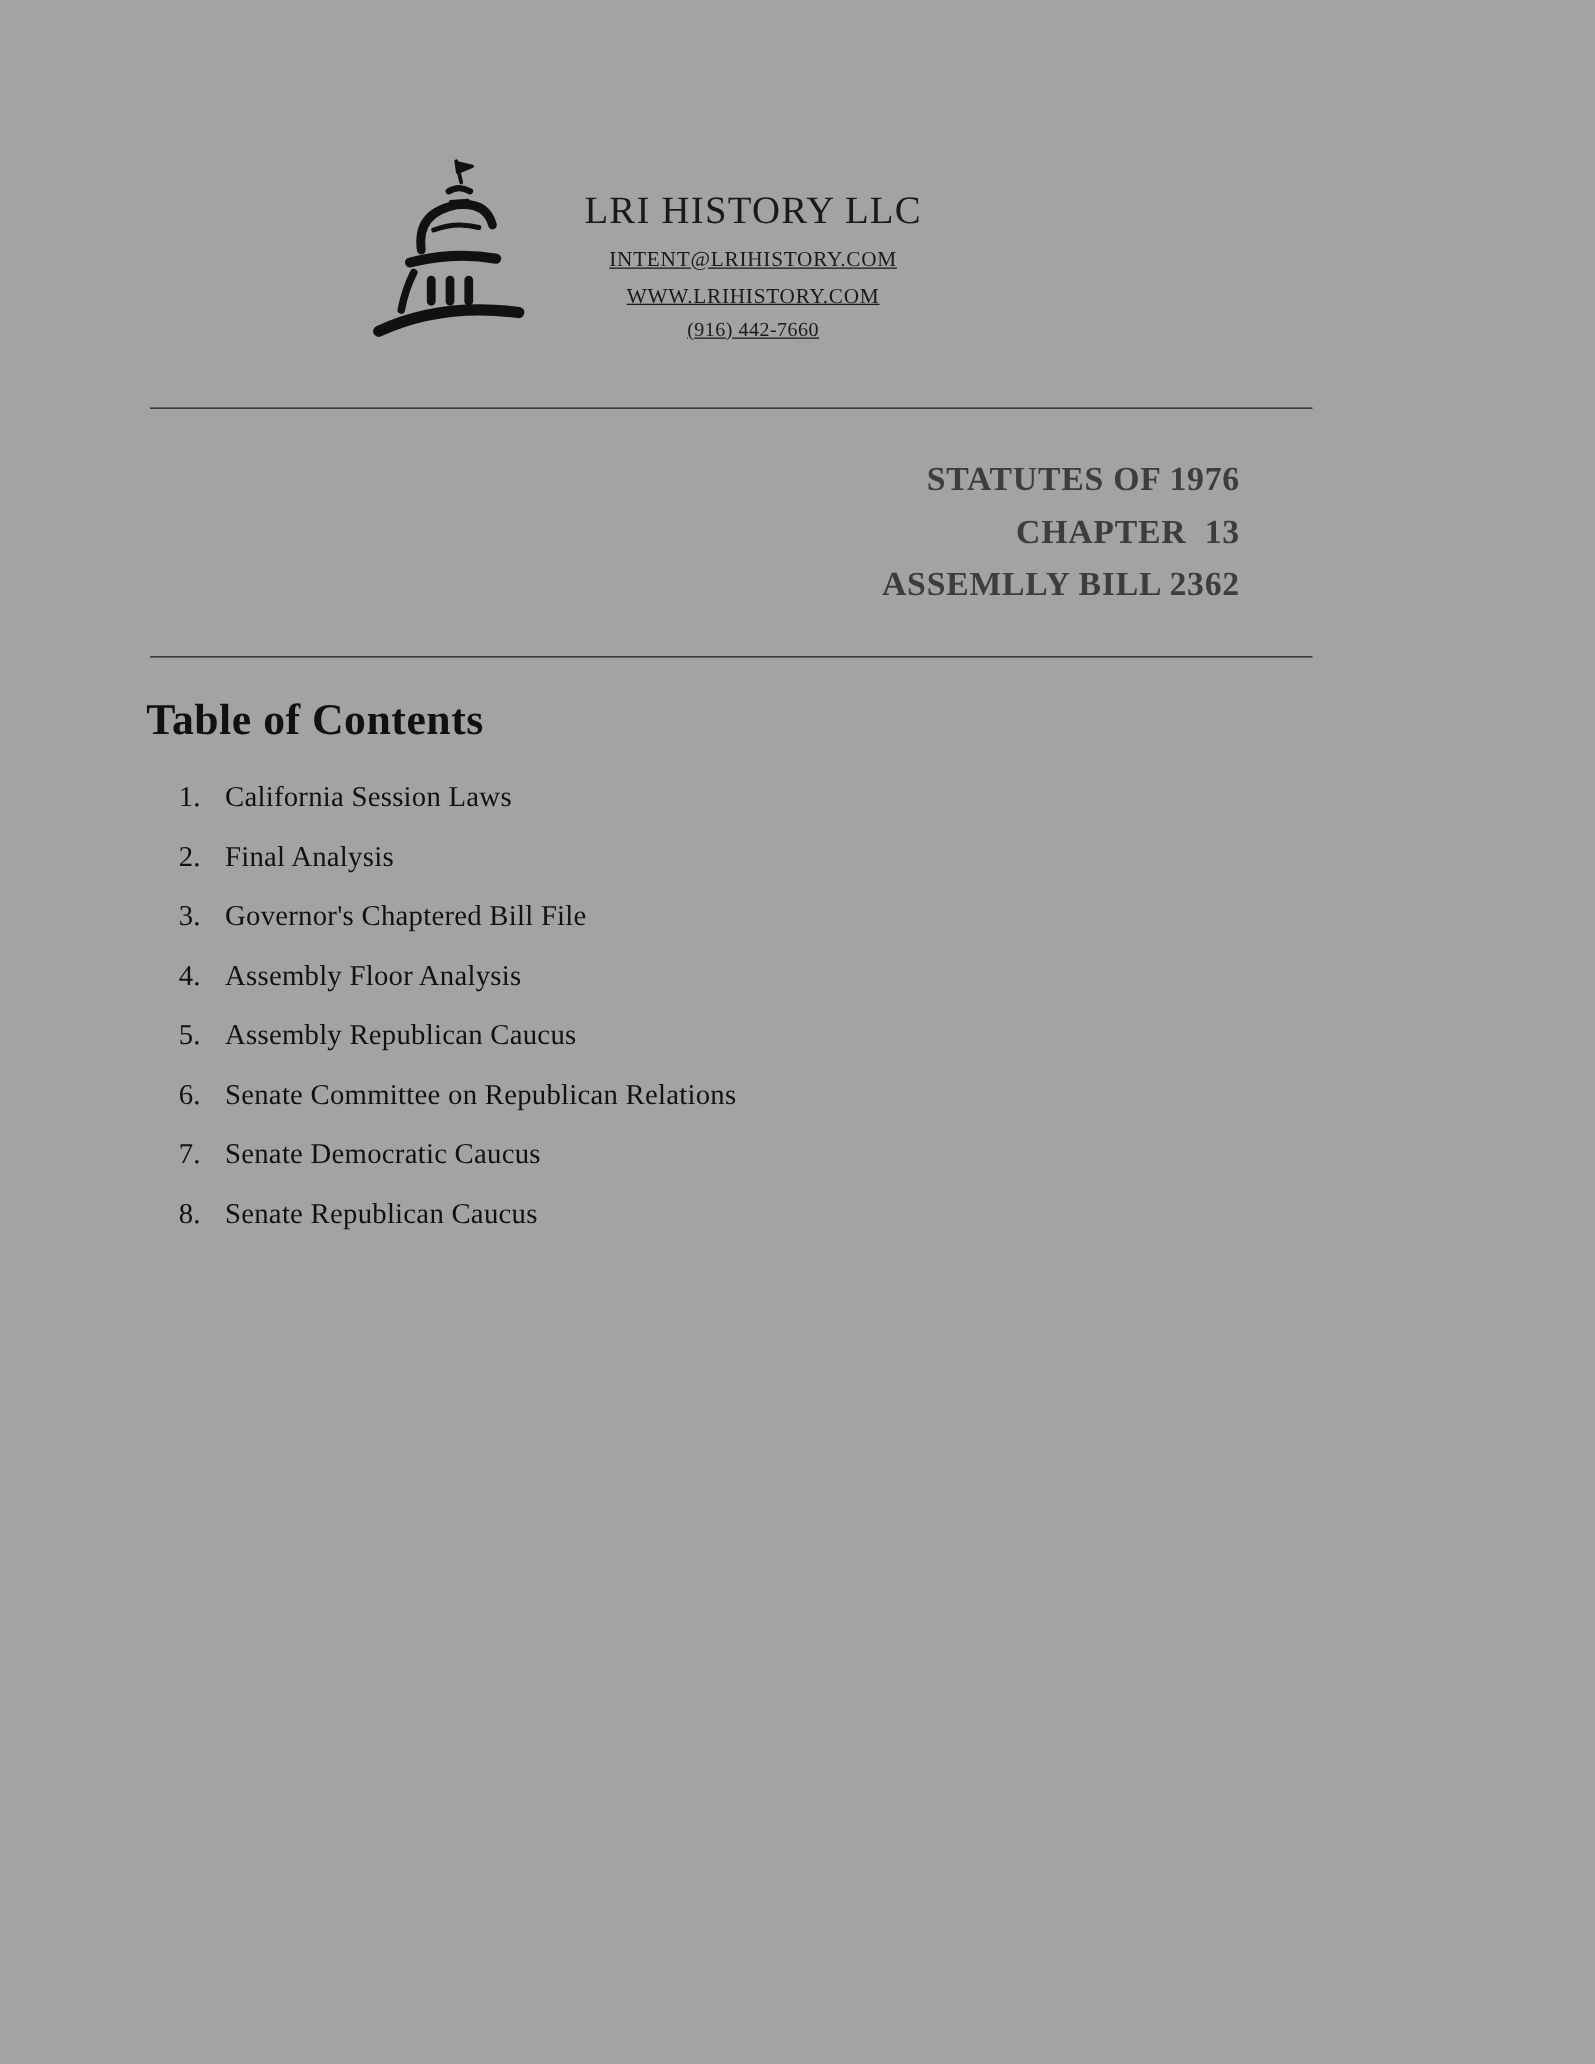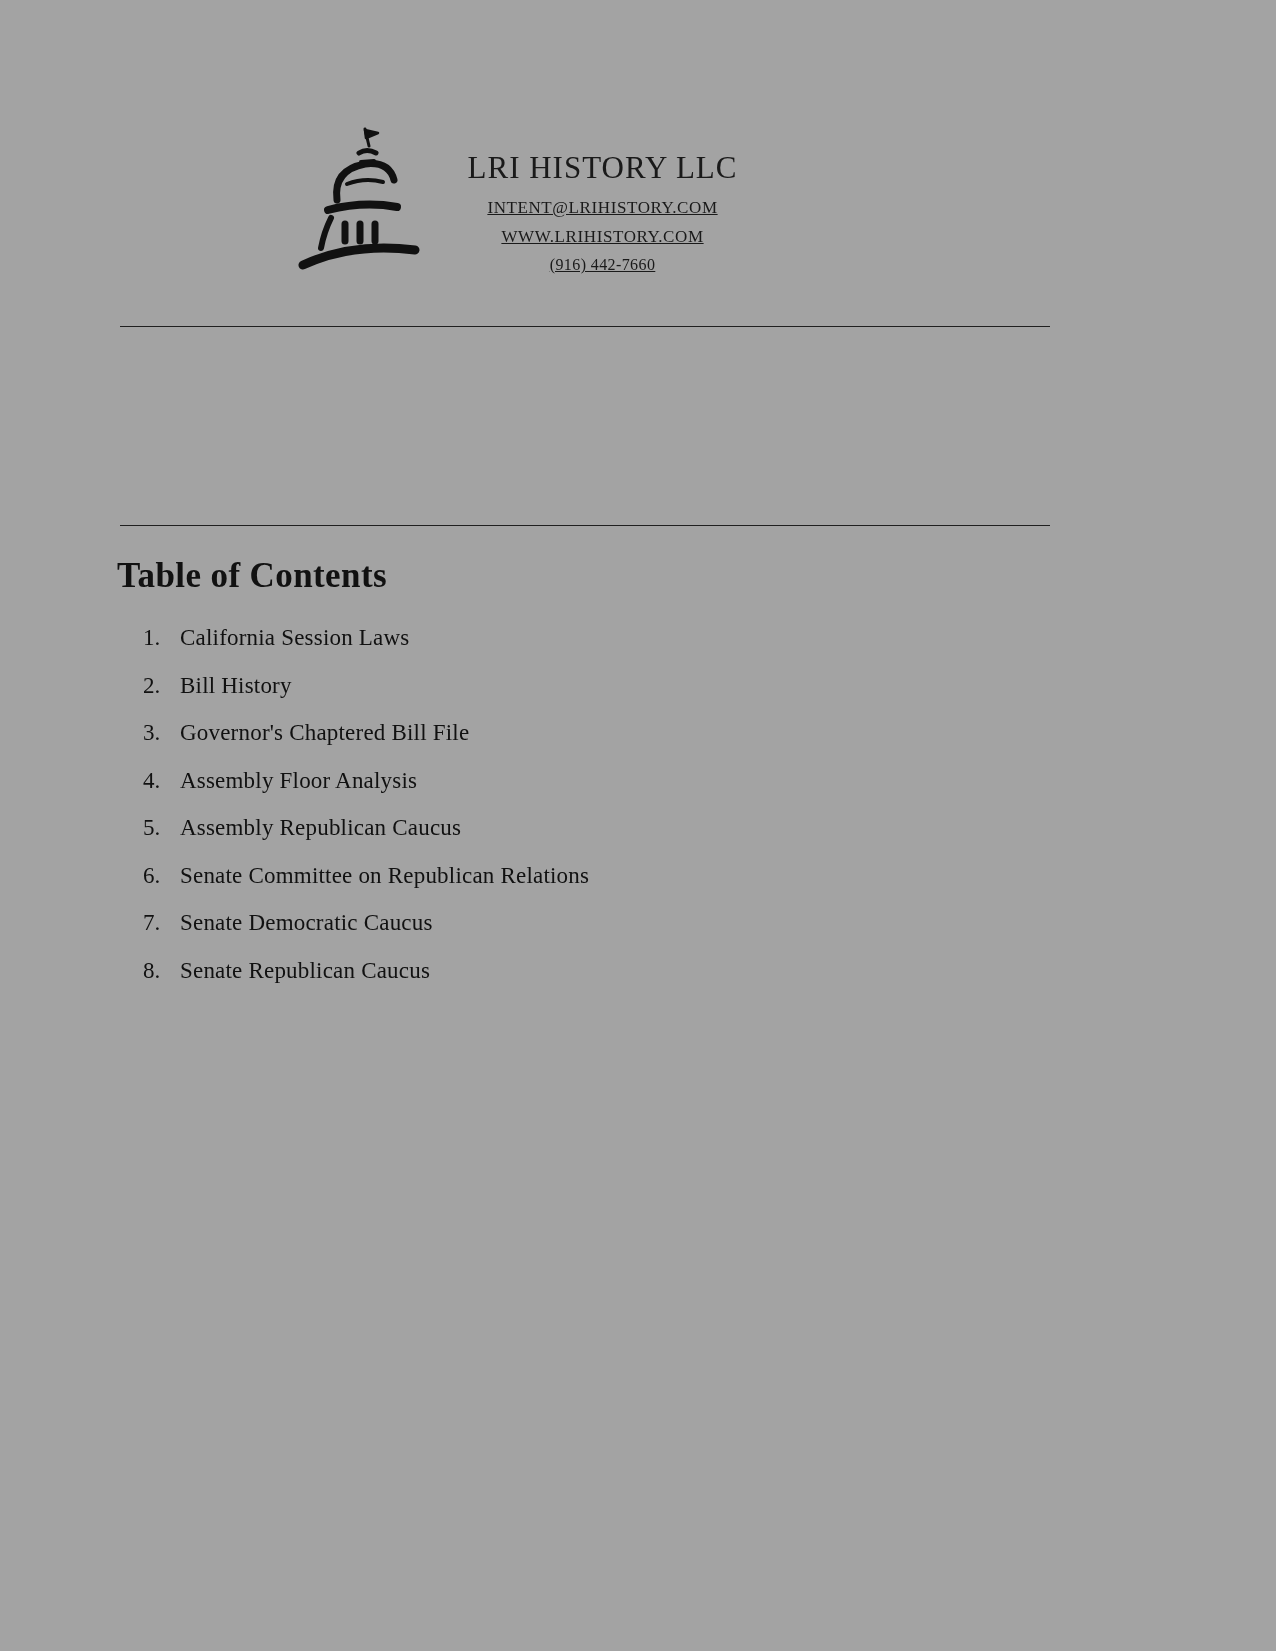--- a/index.html
+++ b/index.html
@@ -147,33 +147,38 @@
 
   <div class="letterhead-text">
     <div class="company-name">LRI HISTORY LLC</div>
     <div class="contact-line">INTENT@LRIHISTORY.COM</div>
     <div class="contact-line">WWW.LRIHISTORY.COM</div>
     <div class="phone-line">(916) 442-7660</div>
   </div>
 
   <div class="rule rule-top"></div>
 
+  <div class="title-block">
+    <div class="title-line">STATUTES OF 1976</div>
+    <div class="title-line">CHAPTER  13</div>
+    <div class="title-line">ASSEMLLY BILL 2362</div>
+  </div>
 
   <div class="rule rule-bottom"></div>
 
   <h1 class="toc-heading">Table of Contents</h1>
 
   <ol class="toc-list">
     <li class="toc-item">
       <span class="toc-num">1.</span>
       <span class="toc-label">California Session Laws</span>
     </li>
     <li class="toc-item">
       <span class="toc-num">2.</span>
-      <span class="toc-label">Bill History</span>
+      <span class="toc-label">Final Analysis</span>
     </li>
     <li class="toc-item">
       <span class="toc-num">3.</span>
       <span class="toc-label">Governor's Chaptered Bill File</span>
     </li>
     <li class="toc-item">
       <span class="toc-num">4.</span>
       <span class="toc-label">Assembly Floor Analysis</span>
     </li>
     <li class="toc-item">

